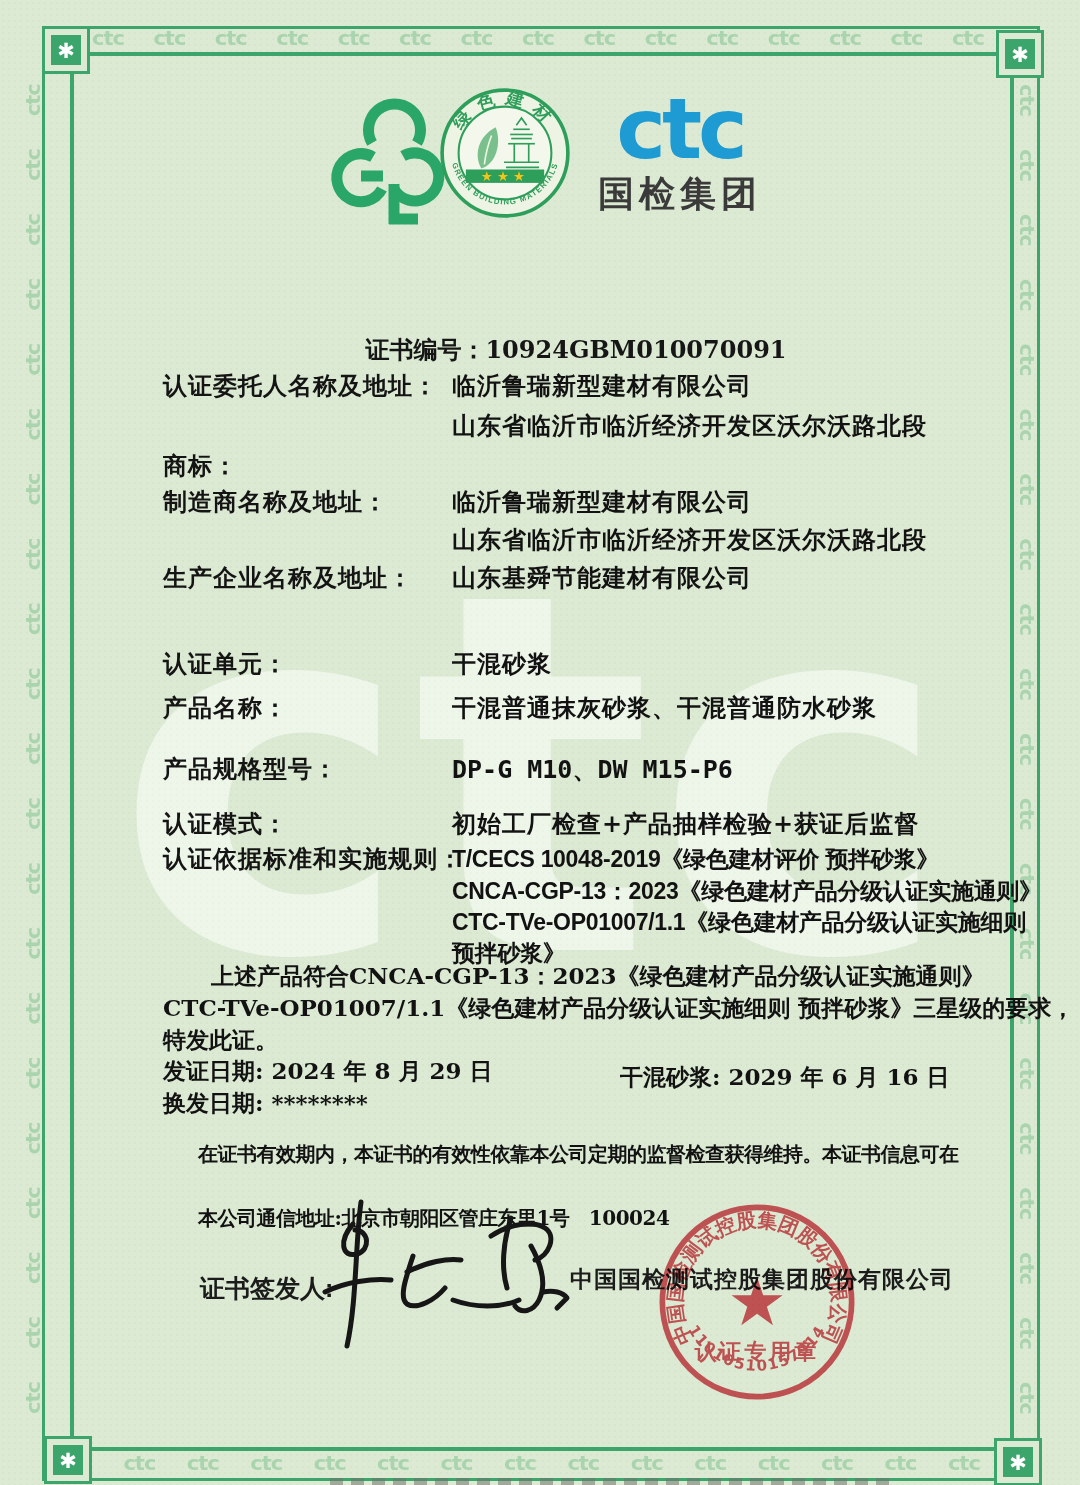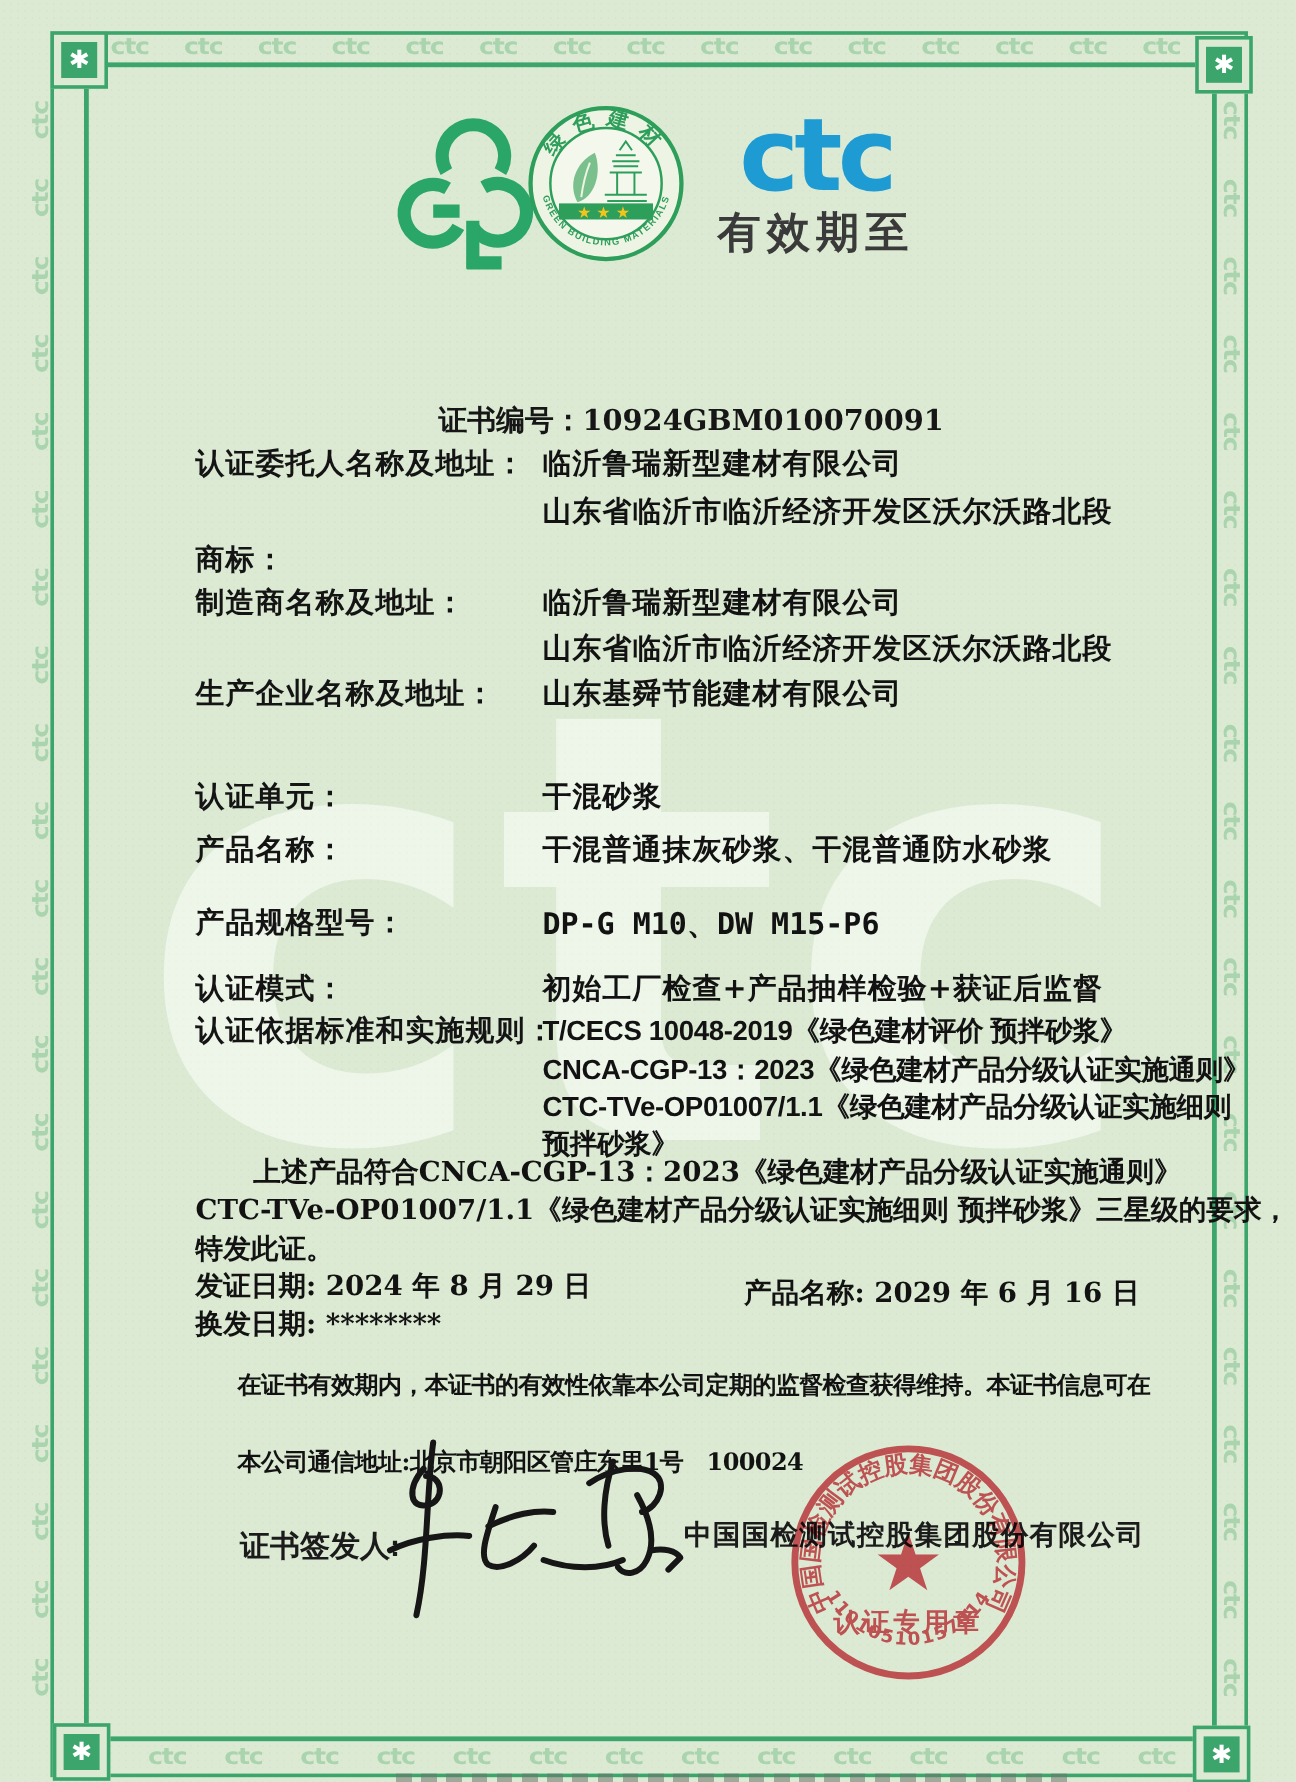--- a/index.html
+++ b/index.html
@@ -200,21 +200,21 @@
           <path d="M88,56 v18"></path>
         <path d="M64,74 h34"></path>
           <path d="M66,79 h32"></path>
       </g>
       <rect x="27" y="81" width="76" height="13" fill="#2e9e5b"></rect>
       <text x="65" y="92.5" text-anchor="middle" font-size="13" fill="#f2c41d" letter-spacing="4">★★★</text>
     </svg>
 
     <div class="ctcblock">
       <div class="ctc-word">ctc</div>
-      <div class="ctc-sub">有效期至</div>
+      <div class="ctc-sub">国检集团</div>
     </div>
   </div>
 
   <div class="abs certno">
     <span>证书编号：</span><span>10924GBM010070091</span>
   </div>
 
   <div class="abs lab" style="top:370px">认证委托人名称及地址：</div>
   <div class="abs val" style="top:370px">临沂鲁瑞新型建材有限公司</div>
   <div class="abs val" style="top:410px">山东省临沂市临沂经济开发区沃尔沃路北段</div>
@@ -248,21 +248,21 @@
 
   <div class="abs stmt ind48" style="top:961px">上述产品符合CNCA-CGP-13：2023《绿色建材产品分级认证实施通则》</div>
   <div class="abs stmt" style="top:993px">CTC-TVe-OP01007/1.1《绿色建材产品分级认证实施细则 预拌砂浆》三星级的要求，</div>
   <div class="abs stmt" style="top:1025px">特发此证。</div>
 
   <div class="abs dateline" style="left:163px;top:1056px">
     <span>发证日期:</span>
     <span>2024 年 8 月 29 日</span>
   </div>
   <div class="abs dateline" style="left:620px;top:1062px">
-    <span>产品名称:</span>
+    <span>干混砂浆:</span>
     <span>2029 年 6 月 16 日</span>
   </div>
   <div class="abs dateline" style="left:163px;top:1088px">
     <span>换发日期:</span>
     <span>********</span>
   </div>
 
   <div class="abs ntc ind40" style="top:1141px">在证书有效期内，本证书的有效性依靠本公司定期的监督检查获得维持。本证书信息可在</div>
   <div class="abs ntc ind40" style="top:1205px">本公司通信地址:北京市朝阳区管庄东里1号　100024</div>
 

